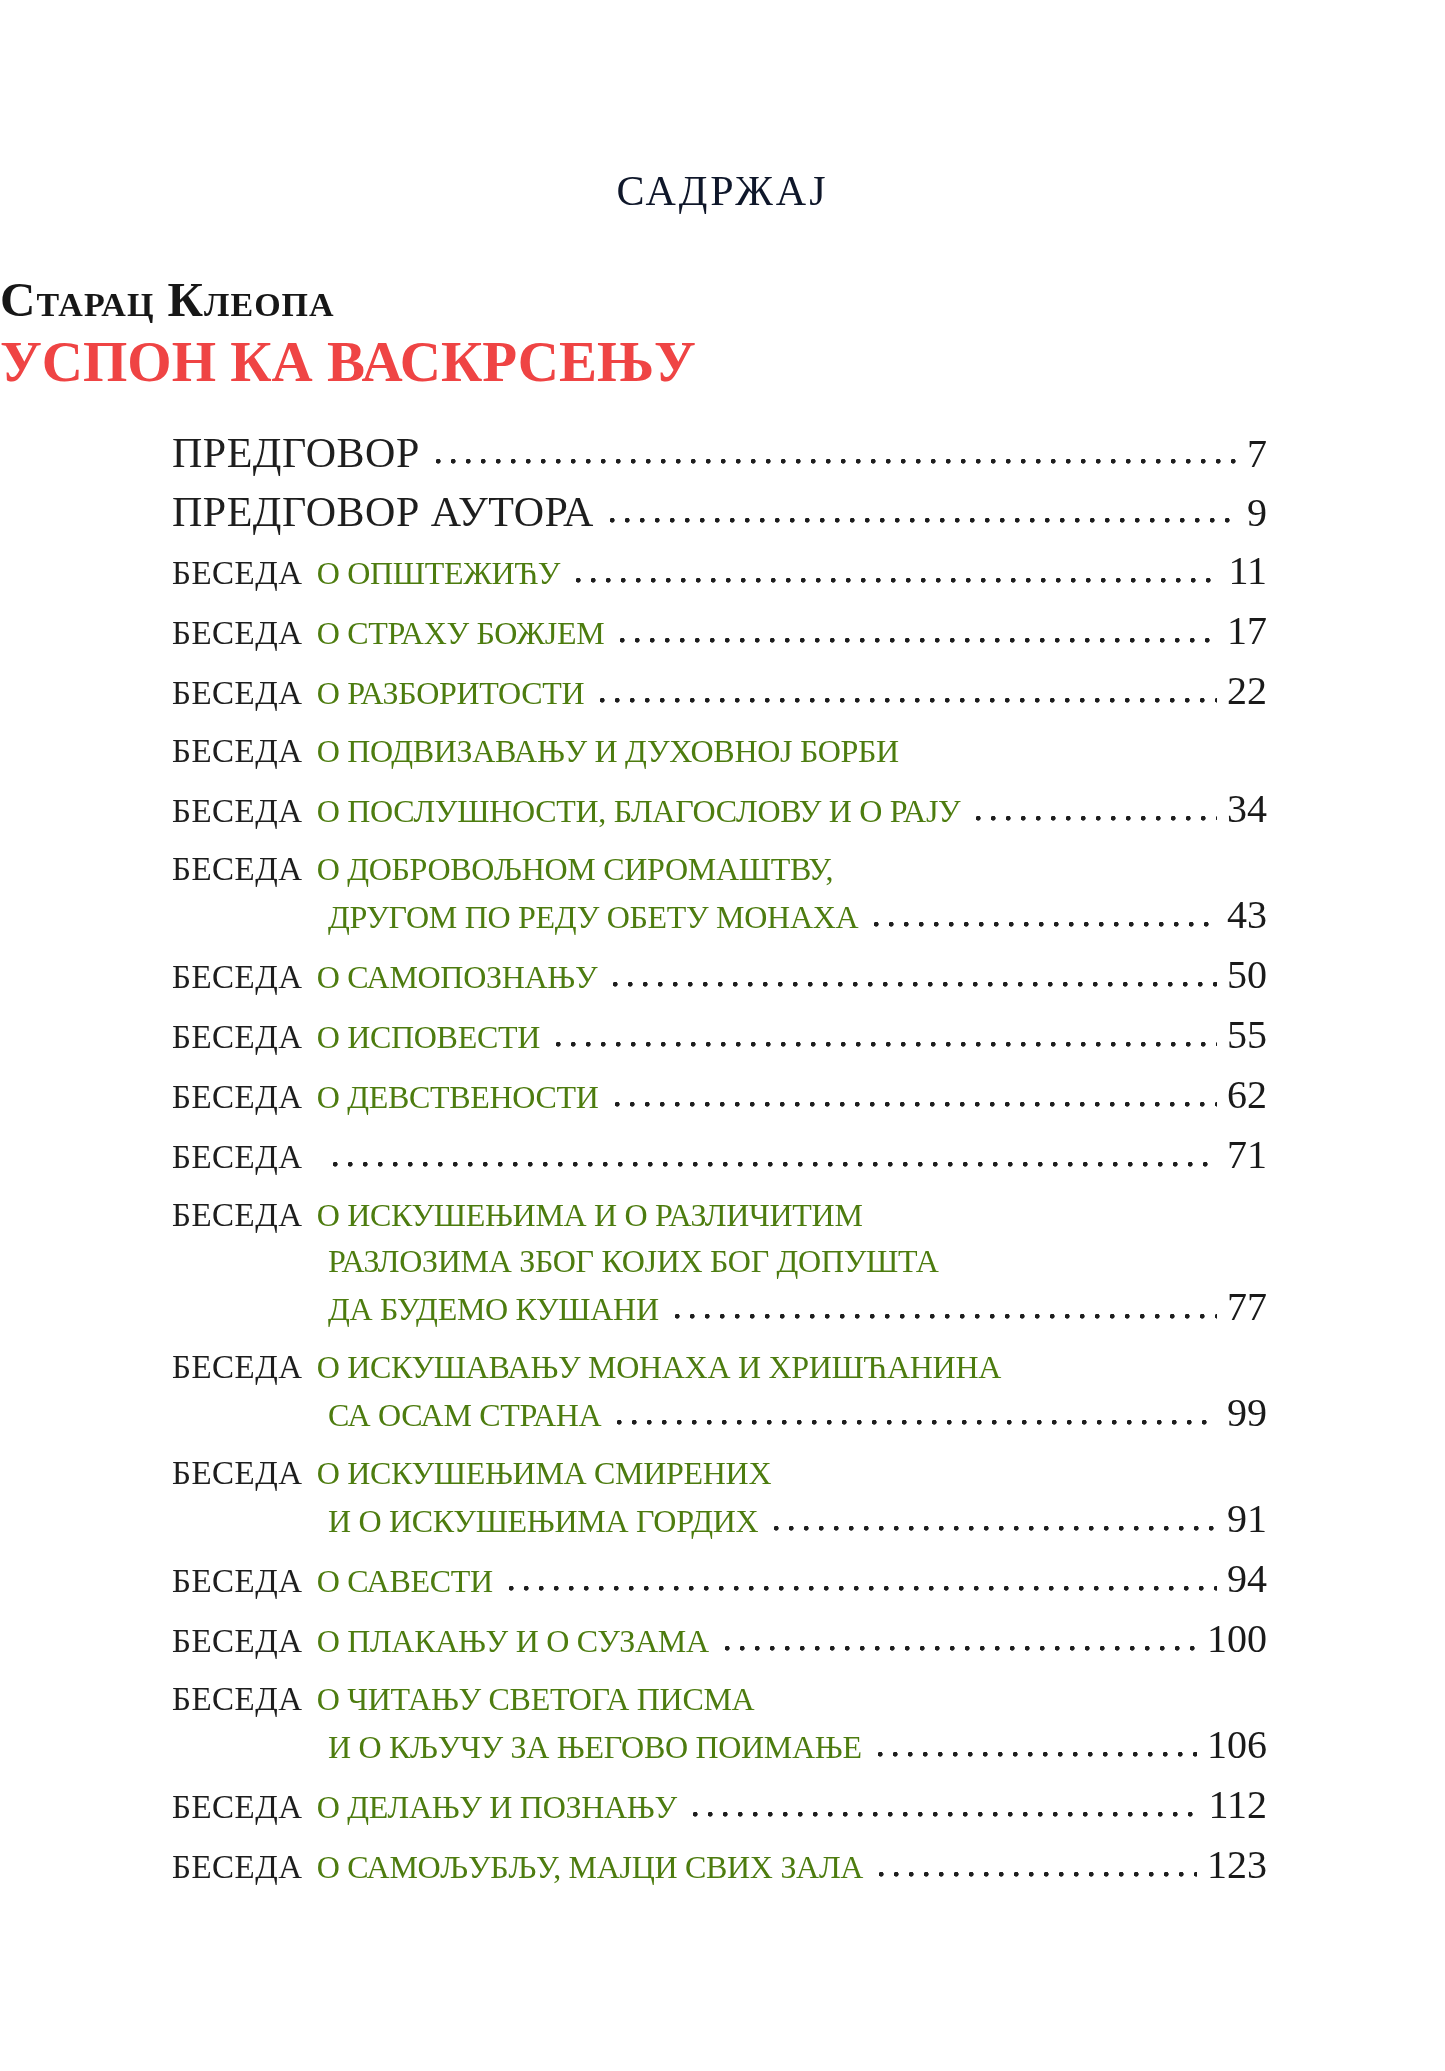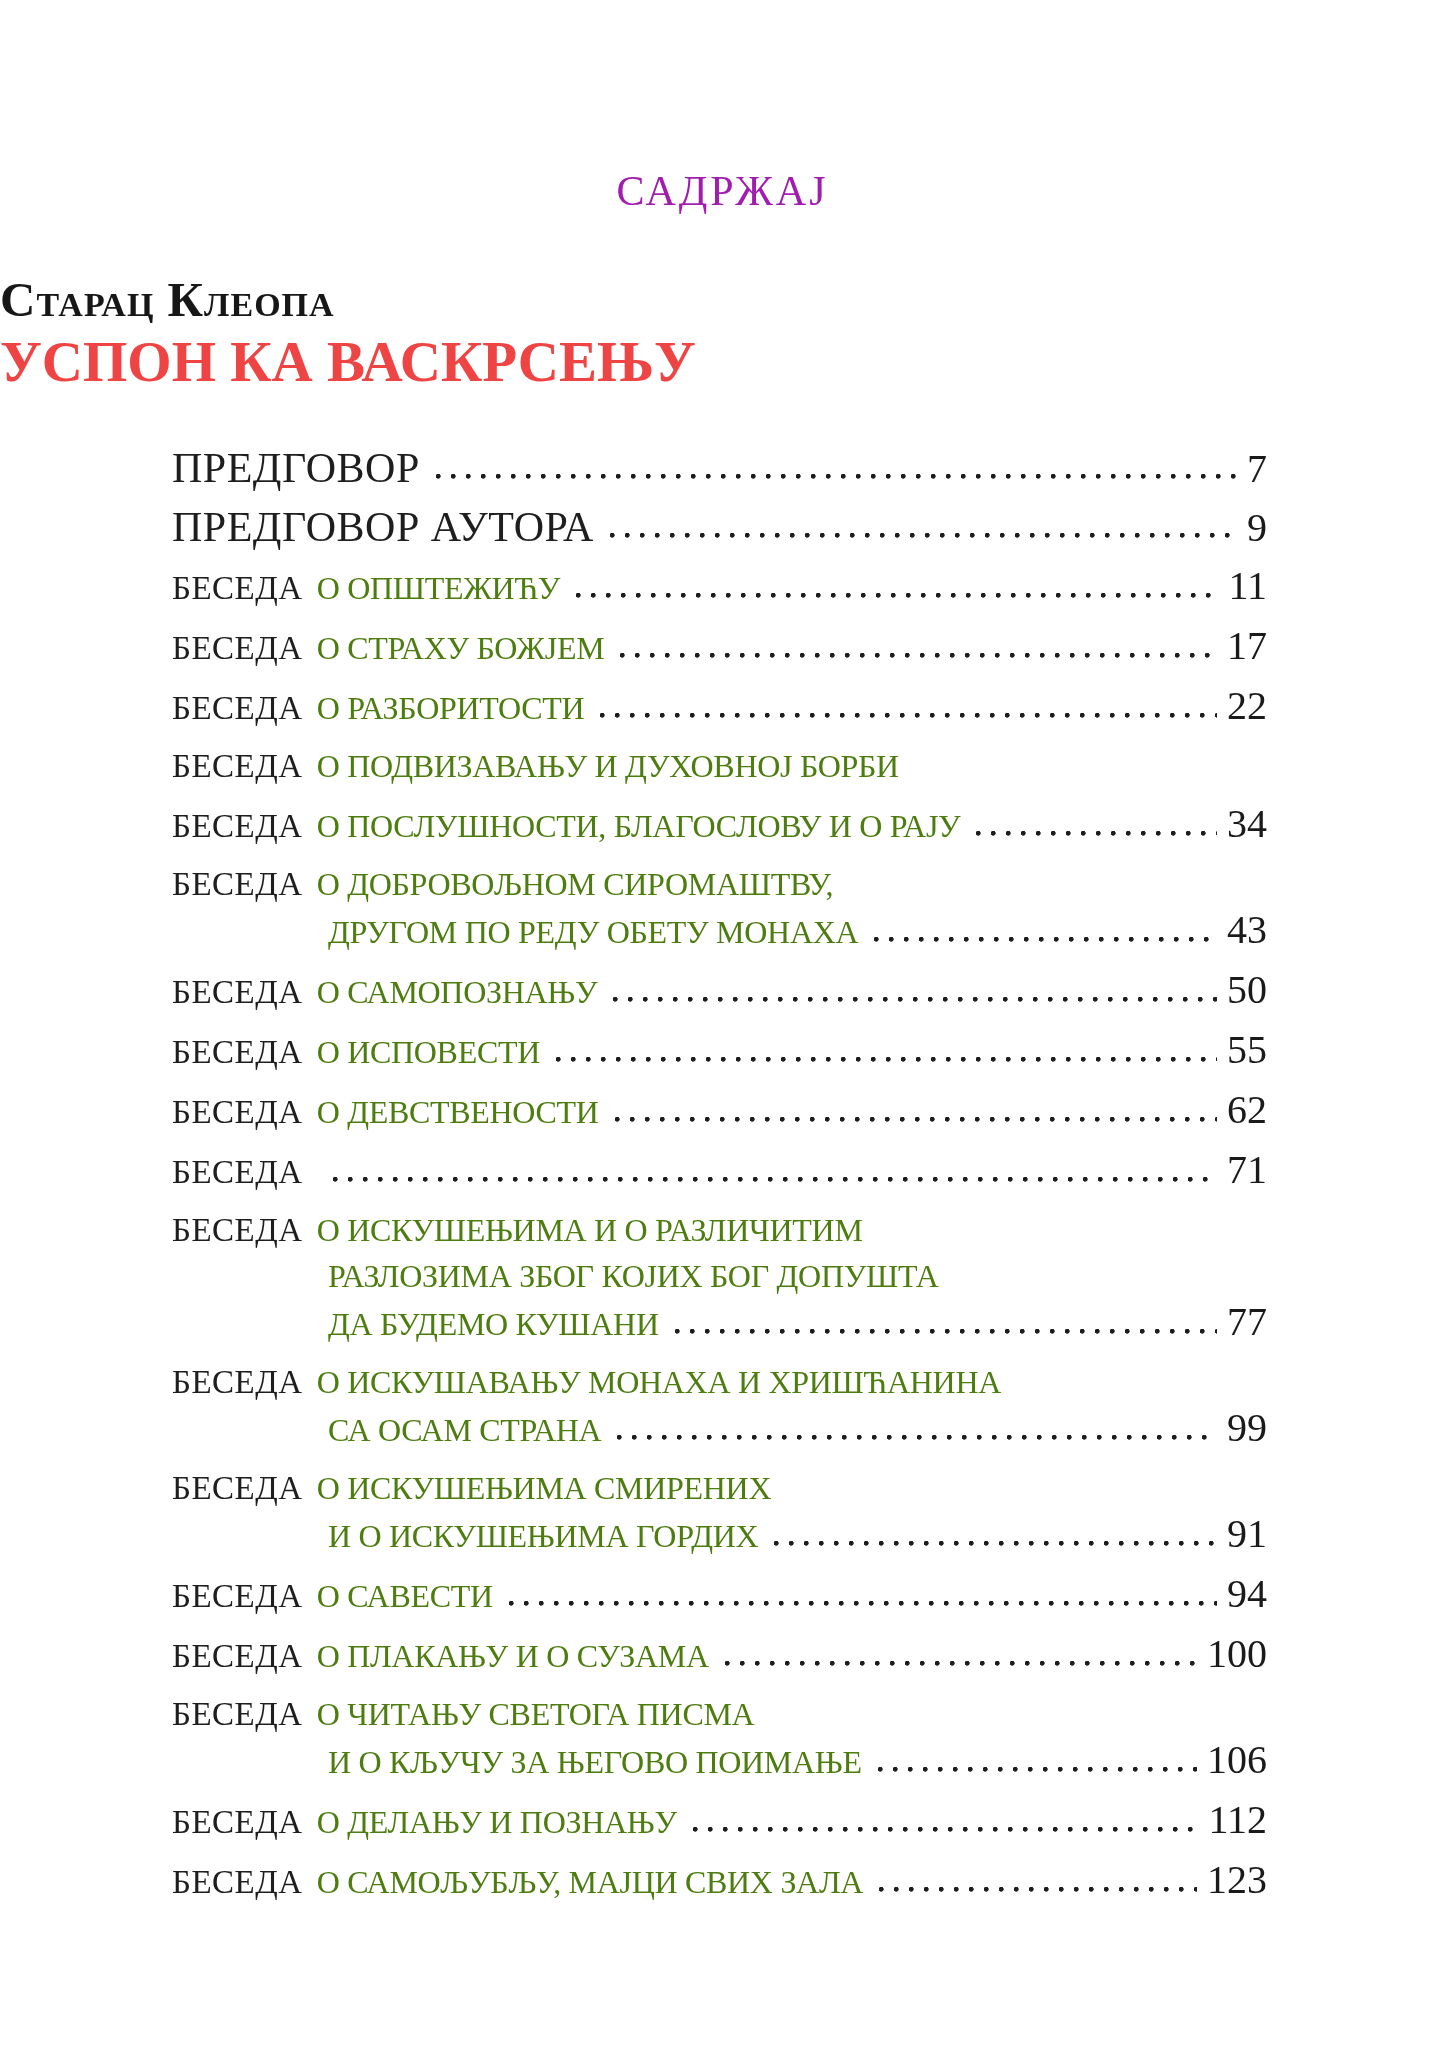--- a/index.html
+++ b/index.html
@@ -17,21 +17,21 @@
     position: absolute;
     top: 168px;
     left: 0;
     width: 100%;
     margin: 0;
     text-align: center;
     font-size: 42px;
     font-weight: normal;
     letter-spacing: 3px;
     line-height: 1.1;
-    color: #a21caf;
+    color: #0f172a;
   }
   .book-title-block {
     position: absolute;
     top: 272px;
     left: 0;
     width: 100%;
     text-align: left;
   }
   .book-author {
     font-size: 49px;
@@ -46,21 +46,20 @@
     font-weight: bold;
     letter-spacing: 0px;
     line-height: 68px;
     color: #ef4444;
   }
   .toc {
     position: absolute;
     top: 430px;
     left: 172px;
     width: 1095px;
-    margin-top: 15px;
   }
   .toc-entry { margin-bottom: 12px; }
   .toc-line {
     display: flex;
     align-items: baseline;
     line-height: 46px;
     white-space: nowrap;
   }
   .toc-line.cont { padding-left: 156px; }
   .entry-label {

